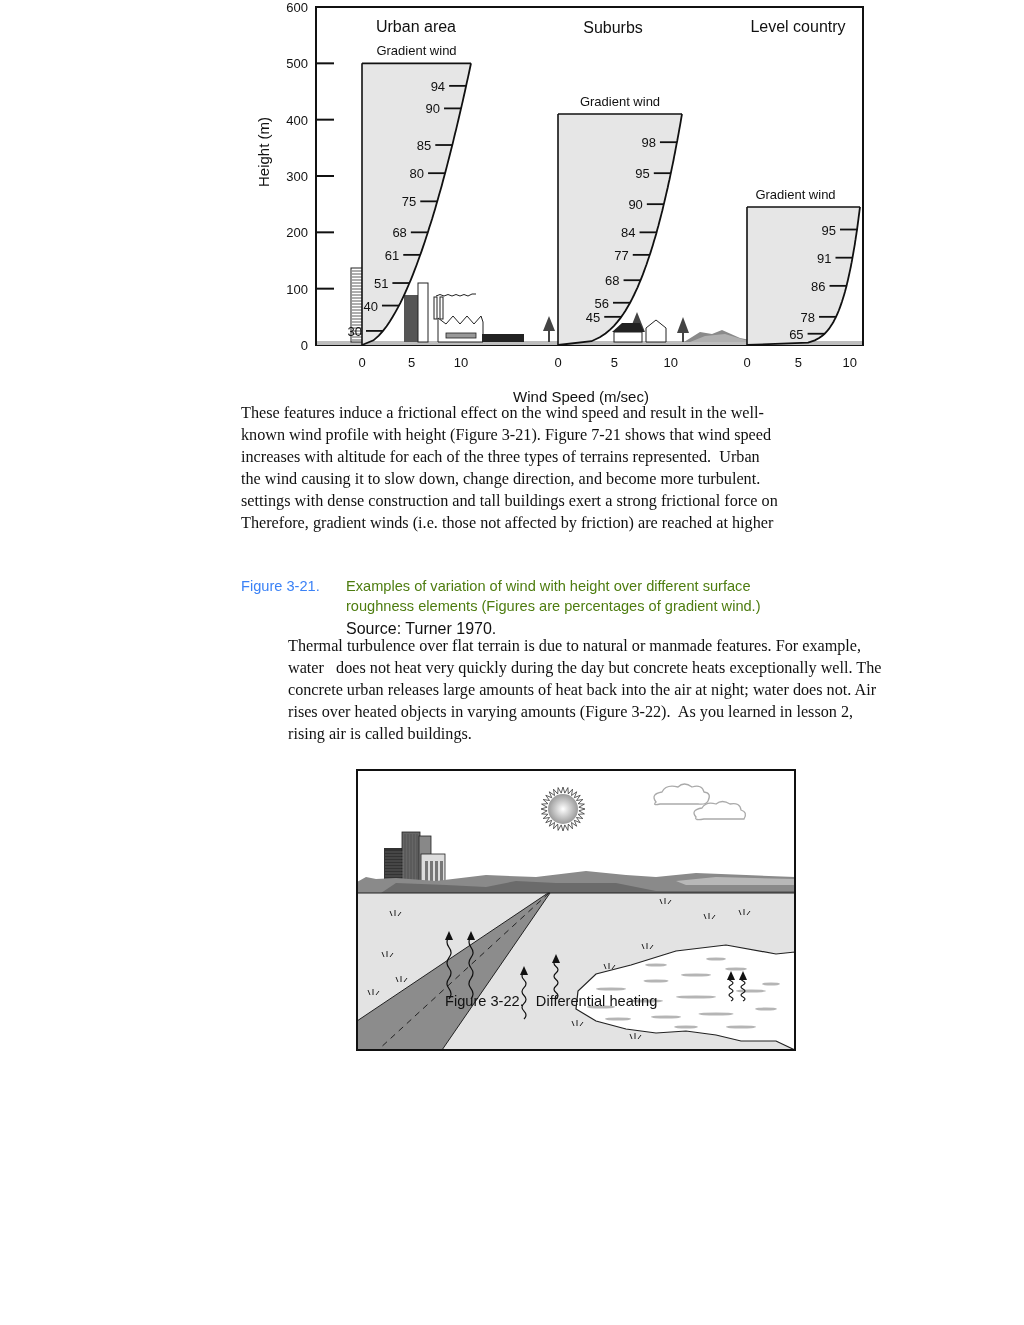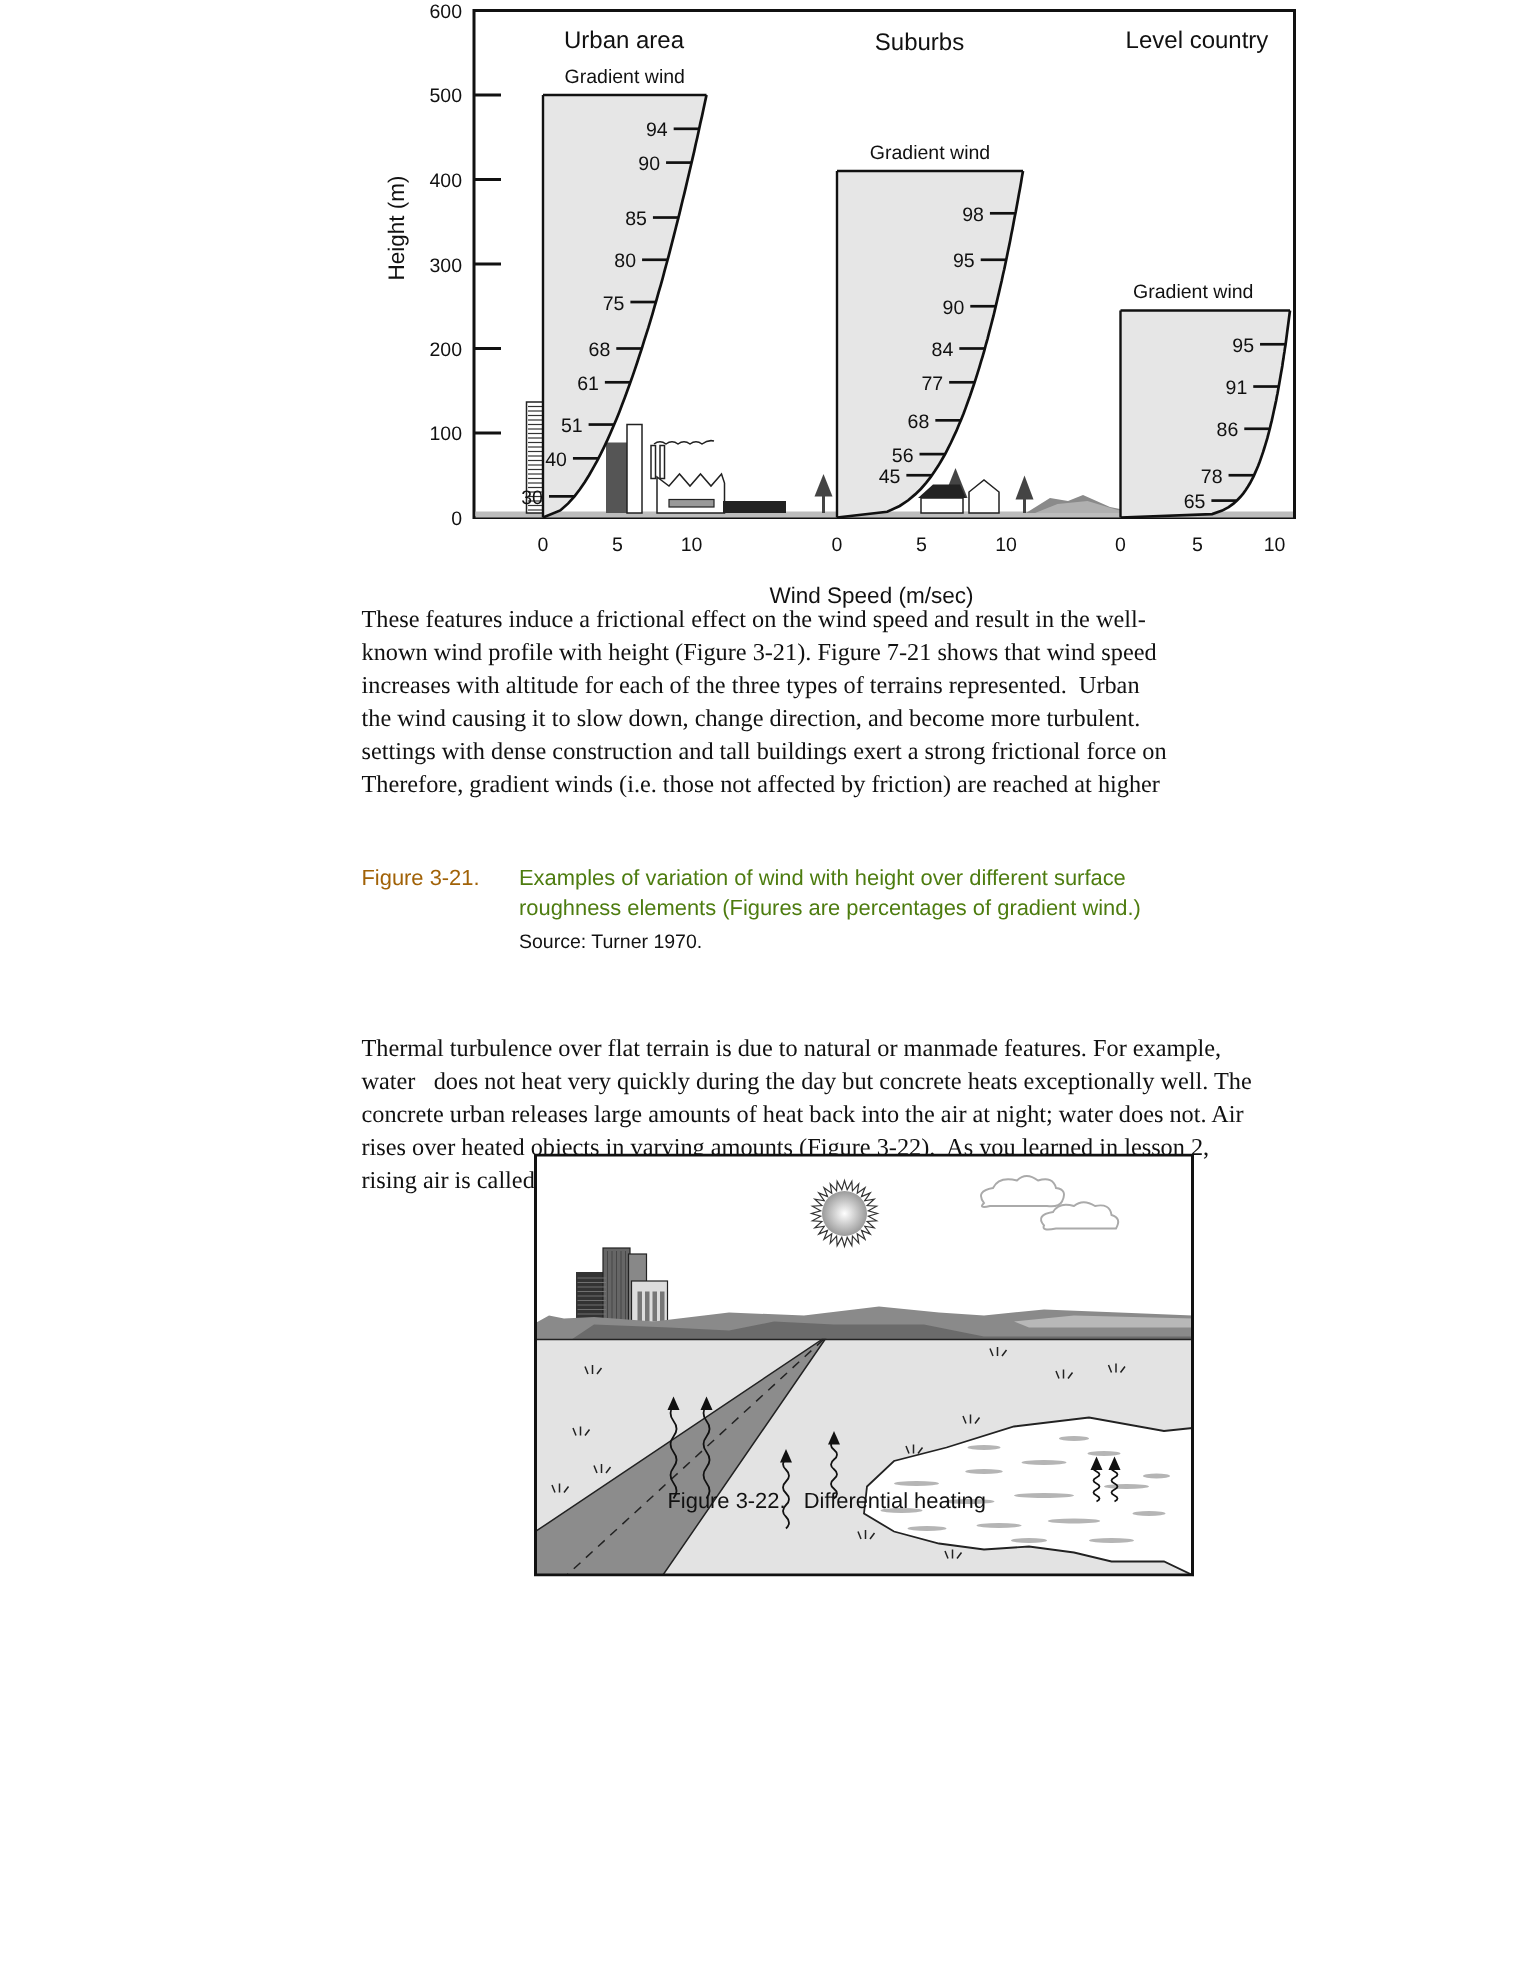--- a/index.html
+++ b/index.html
@@ -3,25 +3,25 @@
 <meta charset="utf-8">
 <style>
   html, body { margin: 0; padding: 0; background: #ffffff; }
   body { width: 1024px; height: 1325px; position: relative; overflow: hidden; }
   .sans { font-family: "Liberation Sans", "DejaVu Sans", sans-serif; }
   .serif { font-family: "Liberation Serif", "DejaVu Serif", serif; }
   #fig1 { position: absolute; left: 0; top: 0; width: 1024px; height: 410px; }
   #fig2 { position: absolute; left: 356px; top: 769px; width: 440px; height: 282px; }
   .para { position: absolute; left: 241px; width: 690px; font-size: 16.2px; line-height: 22px; color: #111; margin: 0; }
   #para1 { top: 402px; }
-  #para2 { top: 688px; }
-  .caption { position: absolute; left: 241px; font-size: 14.6px; color: #a16207; line-height: 20px; }
+  #para2 { top: 635px; margin-left: 47px; }
+  .caption { position: absolute; left: 241px; font-size: 14.6px; color: #3b82f6; line-height: 20px; }
   #cap1-label { top: 576px; }
   #cap1-text { position: absolute; left: 346px; top: 576px; width: 520px; font-size: 14.6px; line-height: 20px; color: #4d7c0f; }
-  #cap1-source { position: absolute; left: 346px; top: 620px; font-size: 13px; color: #111; }
+  #cap1-source { position: absolute; left: 346px; top: 620px; font-size: 16px; color: #111; }
   #cap2 { position: absolute; left: 445px; top: 993px; font-size: 14.6px; color: #111; white-space: pre; }
   .para-line { display: block; white-space: pre; }
 </style>
 </head>
 <body>
 
 <svg id="fig1" viewBox="0 0 1024 410" xmlns="http://www.w3.org/2000/svg">
 
   <rect x="316" y="7" width="547" height="338" fill="none" stroke="#111" stroke-width="2"></rect>
 

